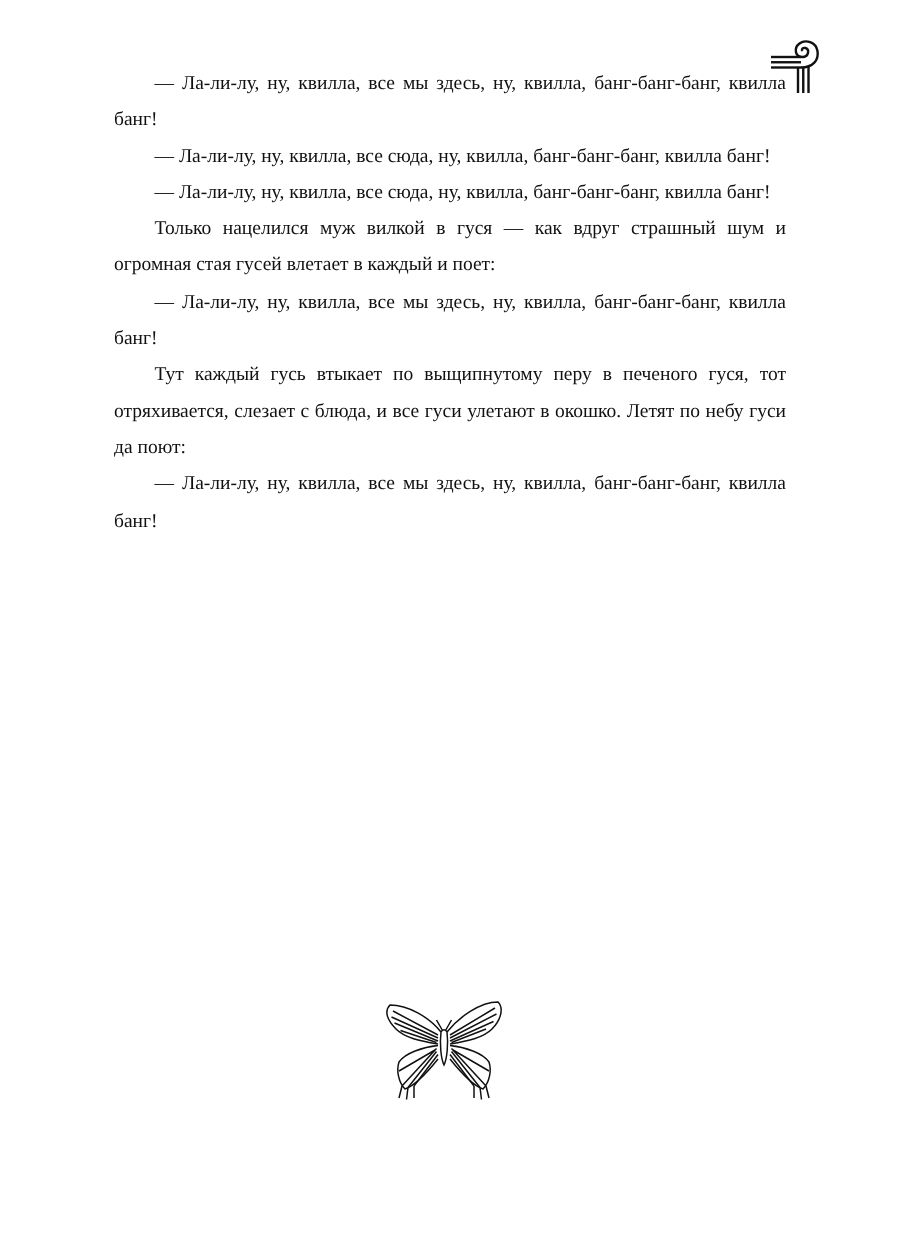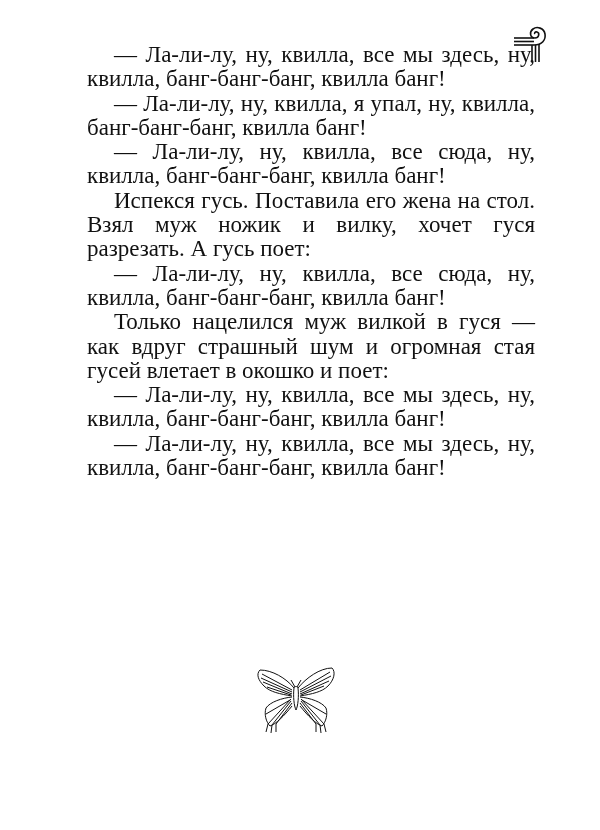--- a/index.html
+++ b/index.html
@@ -1,19 +1,19 @@
 <!DOCTYPE html>
 <html><head>
 <meta charset="utf-8">
 <style>
   html, body { margin:0; padding:0; background:#fff; }
   body { width:600px; height:830px; position:relative; overflow:hidden; color:#111;
          font-family:"Liberation Serif","DejaVu Serif",serif; }
-  .page-text { position:absolute; left:87px; top:43px; width:448px;
-               font-size:23px; line-height:24.3px; text-align:justify; }
+  .page-text { position:absolute; left:76px; top:43px; width:448px;
+               font-size:13px; line-height:24.3px; text-align:justify; }
   .para { margin:0; text-indent:27px; }
   .para.verse { }
   .ornament { position:absolute; left:512px; top:24px; width:40px; height:40px; }
   .butterfly { position:absolute; left:254px; top:666px; width:84px; height:72px; }
 </style>
 </head>
 <body>
 
 <svg class="ornament" viewBox="0 0 40 40">
   <g fill="none" stroke="#111" stroke-width="1.6">
@@ -22,26 +22,25 @@
     <line x1="2" y1="21" x2="22" y2="21"></line>
     <path d="M22 21 C30 21 34 16 33 10 C32 4 25 2 21 5 C17 8 18 14 23 14 C27 14 28 9 25 8 C23 7.5 22 9 23 10"></path>
     <line x1="20" y1="21" x2="20" y2="38"></line>
     <line x1="23.5" y1="21" x2="23.5" y2="38"></line>
     <line x1="27" y1="20" x2="27" y2="38"></line>
   </g>
 </svg>
 
 <div class="page-text">
   <p class="para verse">— Ла-ли-лу, ну, квилла, все мы здесь, ну, квилла, банг-банг-банг, квилла банг!</p>
-  <p class="para verse">— Ла-ли-лу, ну, квилла, я упал, ну, квилла, банг-банг-банг, квилла банг!</p>
   <p class="para verse">— Ла-ли-лу, ну, квилла, все сюда, ну, квилла, банг-банг-банг, квилла банг!</p>
-  <p class="para">Испекся гусь. Поставила его жена на стол. Взял муж ножик и вилку, хочет гуся разрезать. А гусь поет:</p>
   <p class="para verse">— Ла-ли-лу, ну, квилла, все сюда, ну, квилла, банг-банг-банг, квилла банг!</p>
-  <p class="para">Только нацелился муж вилкой в гуся — как вдруг страшный шум и огромная стая гусей влетает в окошко и поет:</p>
+  <p class="para">Только нацелился муж вилкой в гуся — как вдруг страшный шум и огромная стая гусей влетает в каждый и поет:</p>
   <p class="para verse">— Ла-ли-лу, ну, квилла, все мы здесь, ну, квилла, банг-банг-банг, квилла банг!</p>
+  <p class="para">Тут каждый гусь втыкает по выщипнутому перу в печеного гуся, тот отряхивается, слезает с блюда, и все гуси улетают в окошко. Летят по небу гуси да поют:</p>
   <p class="para verse">— Ла-ли-лу, ну, квилла, все мы здесь, ну, квилла, банг-банг-банг, квилла банг!</p>
 </div>
 
 <svg class="butterfly" viewBox="0 0 84 72">
   <g fill="none" stroke="#111" stroke-width="1">
 
     <path d="M40 22 C32 12 18 4 6 4 C2 8 4 14 10 20 C16 26 26 28 38 30"></path>
     <path d="M38 24 L8 8 M38 26 L7 12 M38 28 L9 16 M37 29 L13 21"></path>
 
     <path d="M44 22 C52 12 66 2 78 2 C82 6 80 14 74 20 C68 26 58 28 46 30"></path>

